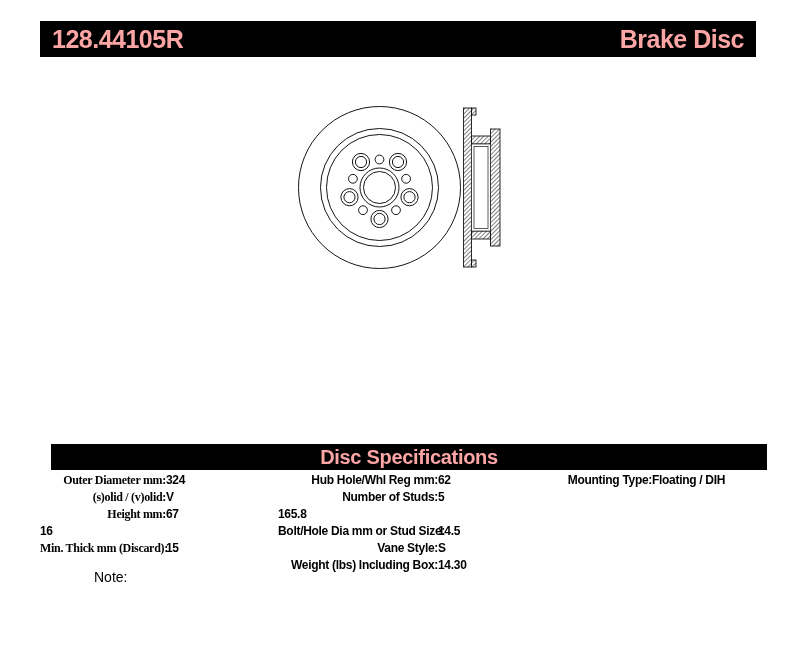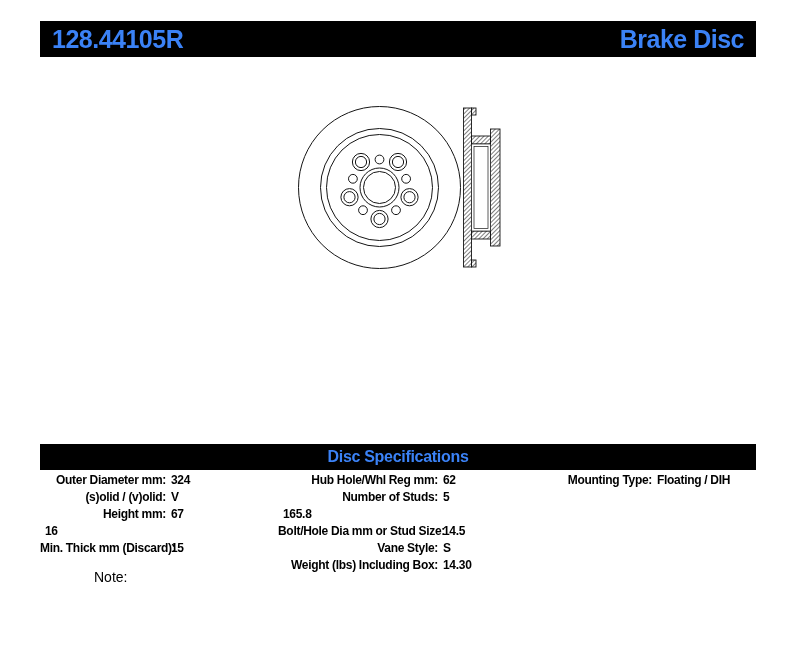--- a/index.html
+++ b/index.html
@@ -1,39 +1,39 @@
 <!DOCTYPE html>
 <html><head>
 <meta charset="utf-8">
 <style>
   html,body{margin:0;padding:0;}
   body{
     width:800px;height:655px;position:relative;background:#ffffff;
     font-family:"Liberation Sans", sans-serif;color:#000;overflow:hidden;
   }
   .bar{
-    position:absolute;left:40px;width:716px;background:#000;color:#3b82f6;
+    position:absolute;left:40px;width:716px;background:#000;color:#fca5a5;
     font-weight:bold;
   }
   .top-bar{
     top:21px;height:36px;line-height:36px;font-size:25px;
     display:flex;justify-content:space-between;align-items:center;
     padding:0 12px;box-sizing:border-box;letter-spacing:-0.5px;
   }
   .spec-bar{
-    top:444px;height:26px;line-height:26px;font-size:16px;
-    text-align:center;letter-spacing:-0.3px;
+    top:444px;height:26px;line-height:26px;font-size:20px;
+    text-align:center;letter-spacing:-0.3px;margin-left:11px;
   }
   .drawing-wrap{position:absolute;left:280px;top:95px;width:240px;height:185px;}
   .spec-col{position:absolute;top:472px;font-size:12px;font-weight:bold;letter-spacing:-0.3px;}
   .spec-col .spec-row{display:flex;line-height:17px;white-space:nowrap;}
   .spec-col .spec-label{display:inline-block;text-align:right;flex:0 0 auto;}
-  .spec-col .spec-value{margin-left:5px;text-align:left;}
+  .spec-col .spec-value{text-align:left;}
   #spec-col-0{left:40px;}
-  #spec-col-0 .spec-label{width:126px;}
+  #spec-col-0 .spec-label{width:126px;font-family:Liberation Serif, serif;}
   #spec-col-1{left:278px;}
   #spec-col-1 .spec-label{width:160px;}
   #spec-col-2{left:540px;}
   #spec-col-2 .spec-label{width:112px;}
   .note-label{
     position:absolute;left:94px;top:569px;font-size:14px;font-weight:normal;
   }
   svg .line{fill:none;stroke:#151515;stroke-width:1;}
   svg .thin{fill:none;stroke:#151515;stroke-width:0.7;}
   svg .solid{fill:url(#hatch);stroke:#151515;stroke-width:0.9;}

